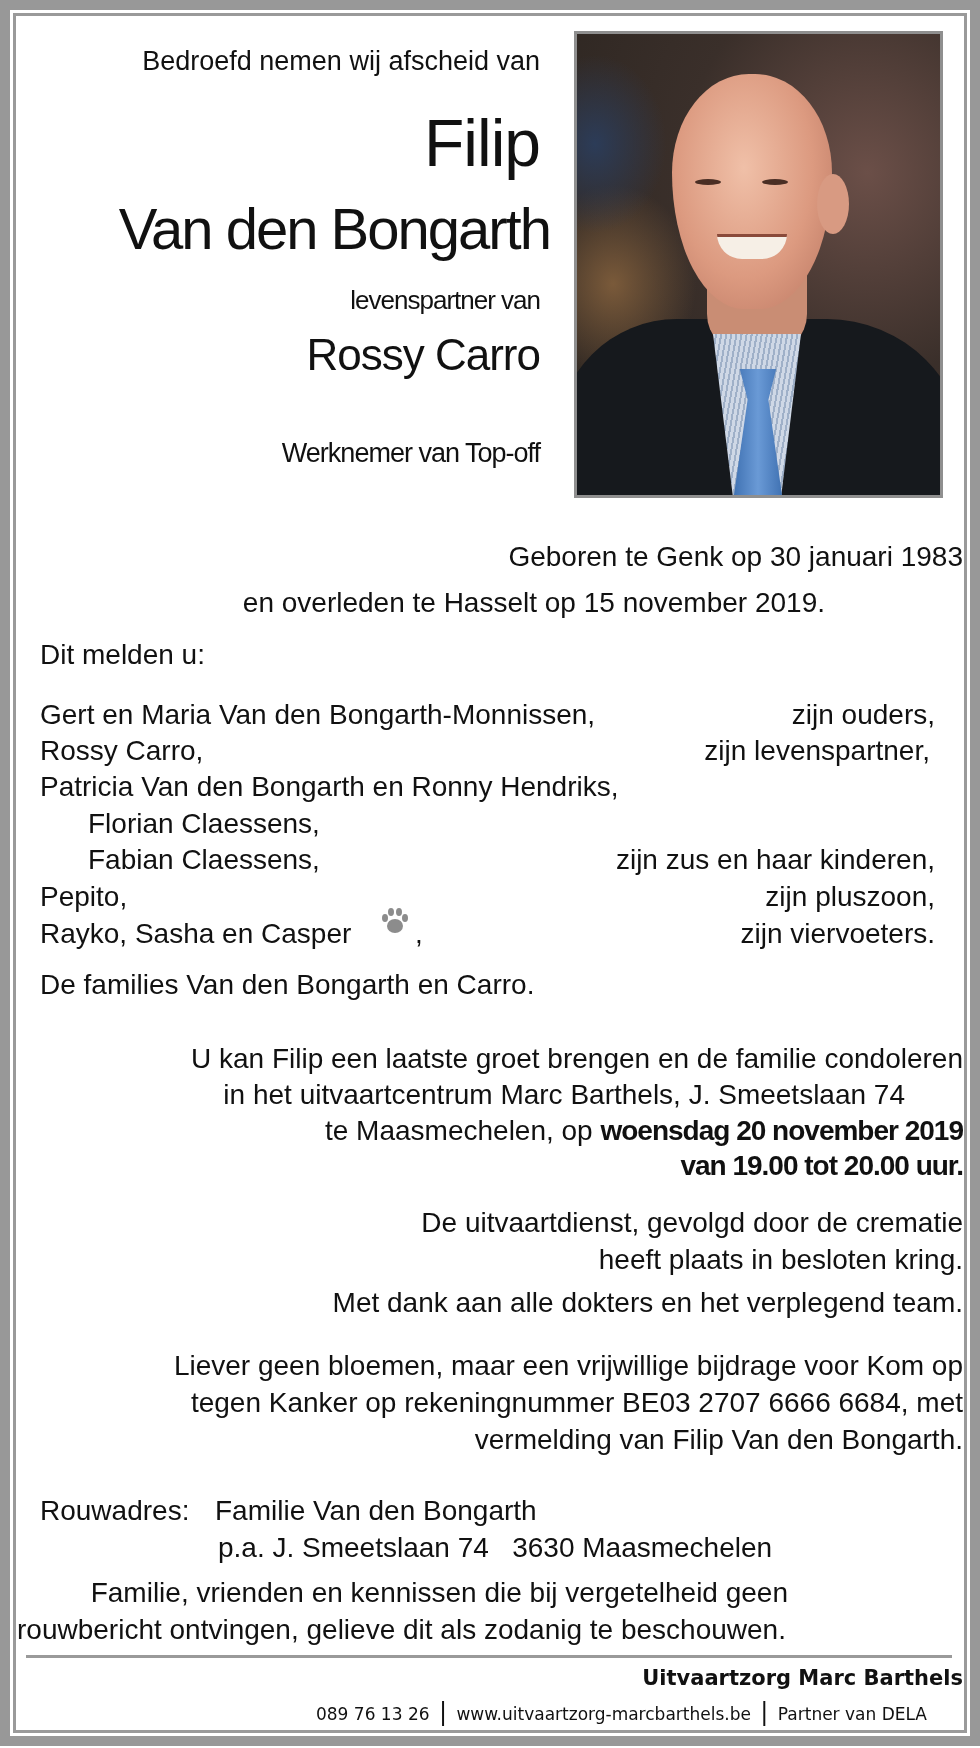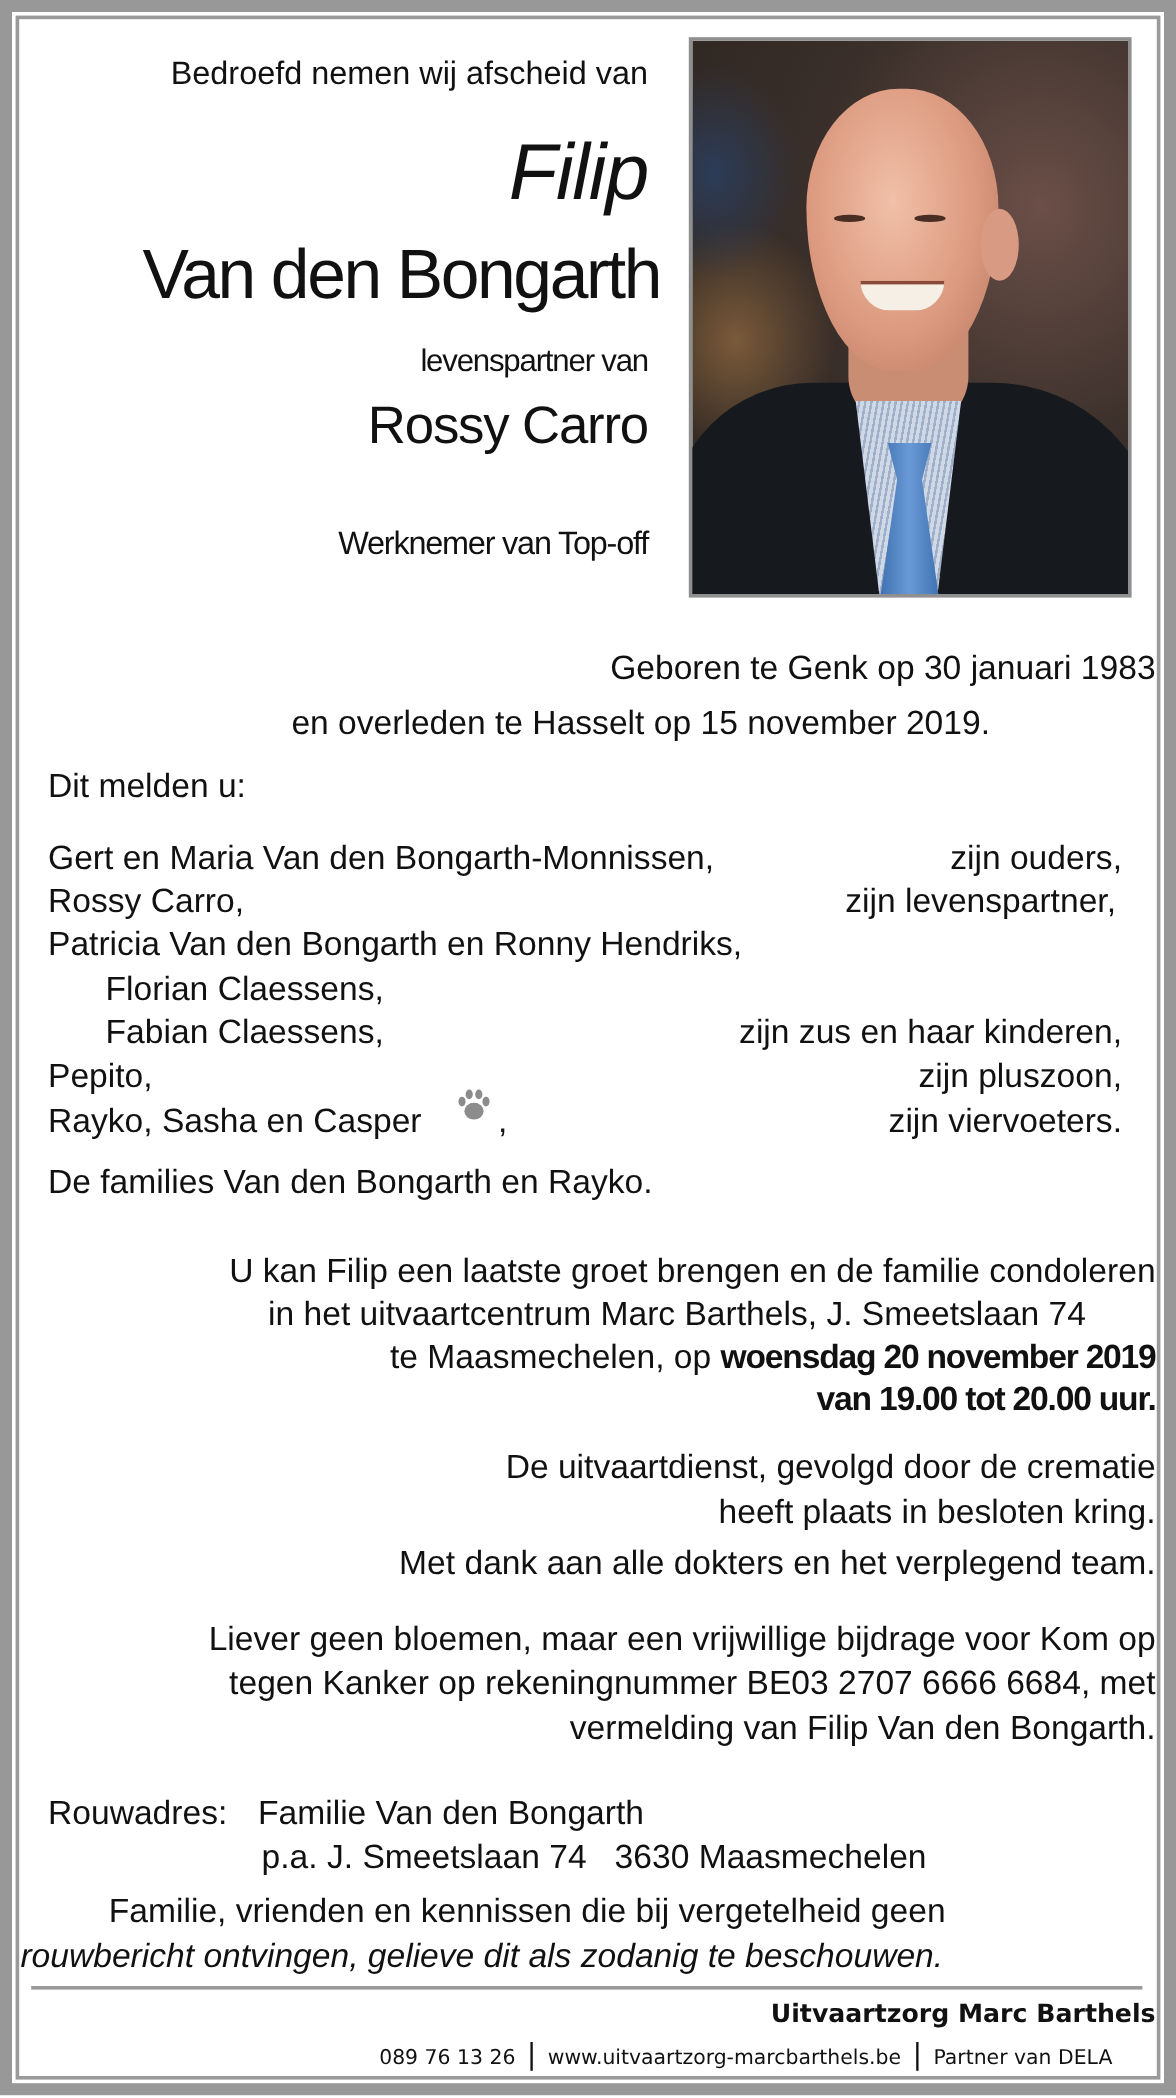--- a/index.html
+++ b/index.html
@@ -44,21 +44,21 @@
   .sep { position: absolute; left: 26px; top: 1655px; width: 926px; height: 3px; background: #9a9a9a; }
   .footer { font-family: "DejaVu Sans", sans-serif; }
 </style>
 </head>
 <body>
 
 <div class="outer"></div>
 <div class="inner"></div>
 
 <div class="t c" style="left:40px; width:500px; top:48px; font-size:27px;">Bedroefd nemen wij afscheid van</div>
-<div class="t c" style="left:40px; width:500px; top:110px; font-size:66px; letter-spacing:-1px;font-style:italic;">Filip</div>
+<div class="t c" style="left:40px; width:500px; top:110px; font-size:66px; letter-spacing:-1px;">Filip</div>
 <div class="t c" style="left:30px; width:520px; top:200px; font-size:58px; letter-spacing:-2px;">Van den Bongarth</div>
 <div class="t c" style="left:40px; width:500px; top:287px; font-size:26px; letter-spacing:-1px;">levenspartner van</div>
 <div class="t c" style="left:40px; width:500px; top:333px; font-size:44px; letter-spacing:-1px;">Rossy Carro</div>
 <div class="t c" style="left:40px; width:500px; top:440px; font-size:27px; letter-spacing:-1px;">Werknemer van Top-off</div>
 
 <div class="photo">
   <div class="bgwarm"></div>
     <div class="bgblue"></div>
   <div class="jacket"></div>
   <div class="neck"></div>
@@ -97,21 +97,21 @@
   <svg class="paw" viewBox="0 0 30 28">
     <ellipse cx="15" cy="19" rx="8" ry="7" fill="#8c8c8c"></ellipse>
     <ellipse cx="5" cy="11" rx="3" ry="4" fill="#8c8c8c"></ellipse>
     <ellipse cx="11" cy="5" rx="3" ry="4" fill="#8c8c8c"></ellipse>
     <ellipse cx="19" cy="5" rx="3" ry="4" fill="#8c8c8c"></ellipse>
     <ellipse cx="25" cy="11" rx="3" ry="4" fill="#8c8c8c"></ellipse>
   </svg>
   <div class="t sz" style="left:415px; top:920px;">,</div>
   <div class="t sz" style="right:45px; top:920px; text-align:right;">zijn viervoeters.</div>
 
-  <div class="t sz" style="left:40px; top:971px;">De families Van den Bongarth en Rayko.</div>
+  <div class="t sz" style="left:40px; top:971px;">De families Van den Bongarth en Carro.</div>
 </div>
 
 <div class="t c sz" style="left:17px; width:946px; top:1045px;">U kan Filip een laatste groet brengen en de familie condoleren</div>
 <div class="t c sz" style="left:17px; width:888px; top:1081px;">in het uitvaartcentrum Marc Barthels, J. Smeetslaan 74</div>
 <div class="t c sz" style="left:17px; width:946px; top:1117px;">
   <span>te Maasmechelen, op </span><span class="b" style="letter-spacing:-1px;">woensdag 20 november 2019</span>
 </div>
 <div class="t c sz b" style="left:17px; width:946px; top:1152px; letter-spacing:-1px;">van 19.00 tot 20.00 uur.</div>
 
 <div class="t c sz" style="left:17px; width:946px; top:1209px;">De uitvaartdienst, gevolgd door de crematie</div>
@@ -121,21 +121,21 @@
 
 <div class="t c sz" style="left:17px; width:946px; top:1352px;">Liever geen bloemen, maar een vrijwillige bijdrage voor Kom op</div>
 <div class="t c sz" style="left:17px; width:946px; top:1389px;">tegen Kanker op rekeningnummer BE03 2707 6666 6684, met</div>
 <div class="t c sz" style="left:17px; width:946px; top:1426px;">vermelding van Filip Van den Bongarth.</div>
 
 <div class="t sz" style="left:40px; top:1497px;">Rouwadres:</div>
 <div class="t sz" style="left:215px; top:1497px;">Familie Van den Bongarth</div>
 <div class="t sz" style="left:218px; top:1534px; white-space:pre;">p.a. J. Smeetslaan 74   3630 Maasmechelen</div>
 
 <div class="t c sz" style="left:17px; width:771px; top:1579px;">Familie, vrienden en kennissen die bij vergetelheid geen</div>
-<div class="t c sz" style="left:17px; width:754px; top:1616px;font-style:italic;">rouwbericht ontvingen, gelieve dit als zodanig te beschouwen.</div>
+<div class="t c sz" style="left:17px; width:754px; top:1616px;">rouwbericht ontvingen, gelieve dit als zodanig te beschouwen.</div>
 
 <div class="sep"></div>
 
 <div class="t c footer b" style="left:17px; width:946px; top:1668px; font-size:21px;">Uitvaartzorg Marc Barthels</div>
 <div class="t c footer" style="left:17px; width:910px; top:1700px; font-size:17px;">
   <span>089 76 13 26</span>
   <span style="font-size:24px; padding:0 4px;">|</span>
   <span>www.uitvaartzorg-marcbarthels.be</span>
   <span style="font-size:24px; padding:0 4px;">|</span>
   <span>Partner van DELA</span>

